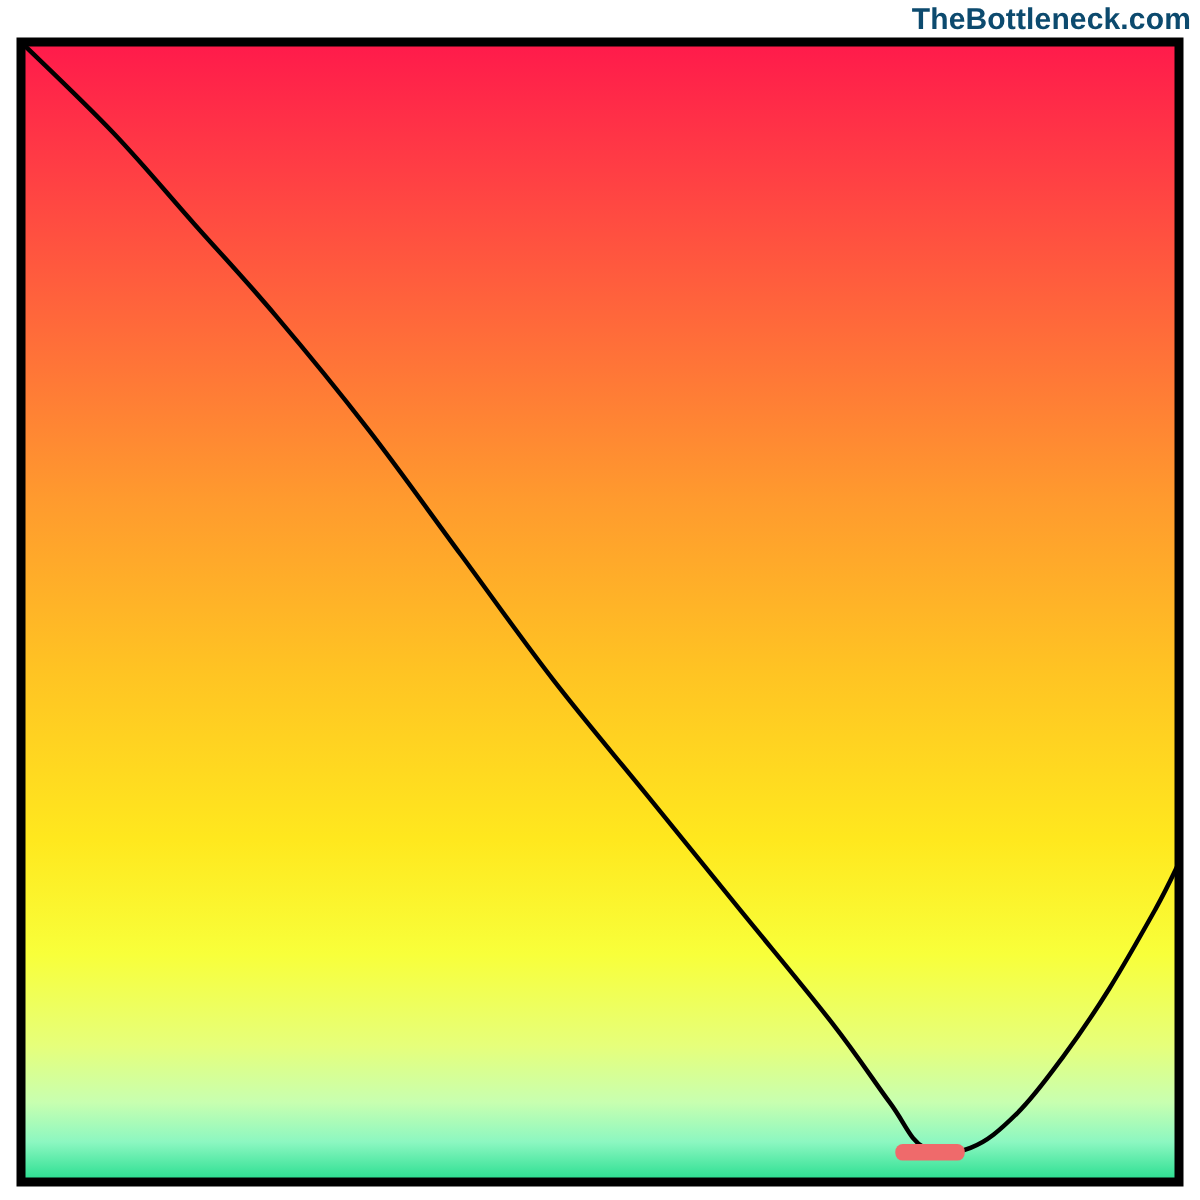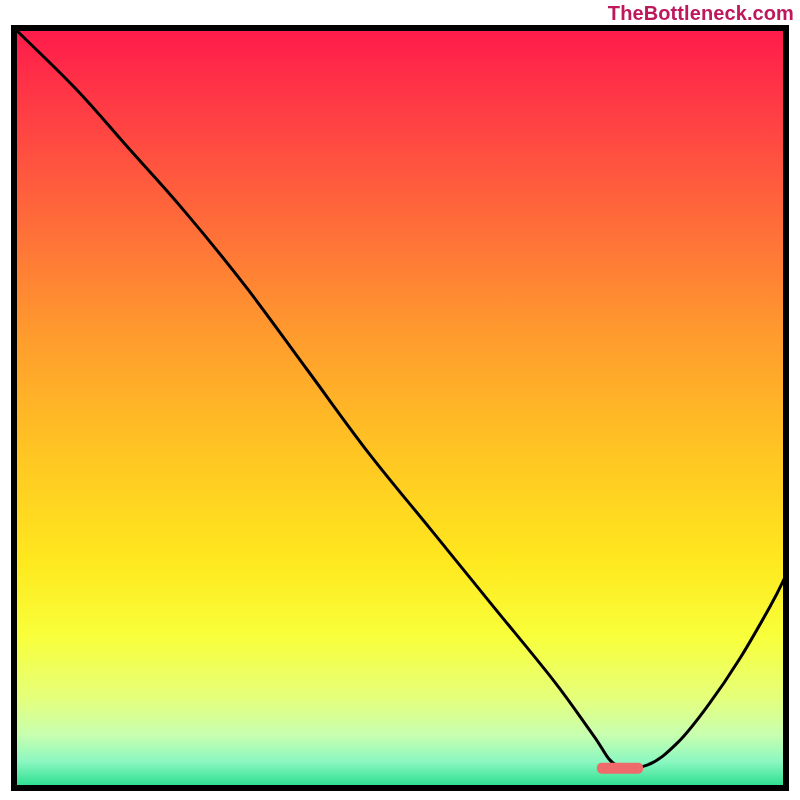--- a/index.html
+++ b/index.html
@@ -13,21 +13,21 @@
   }
   .stage {
     position: relative;
     width: 800px;
     height: 800px;
   }
   .watermark {
     position: absolute;
     top: 2px;
     right: 6px;
-    color: #be185d;
+    color: #0c4a6e;
     font-size: 20px;
     font-weight: 600;
     letter-spacing: 0.1px;
     user-select: none;
     text-align: right;
   }
   svg {
     display: block;
   }
 </style>

